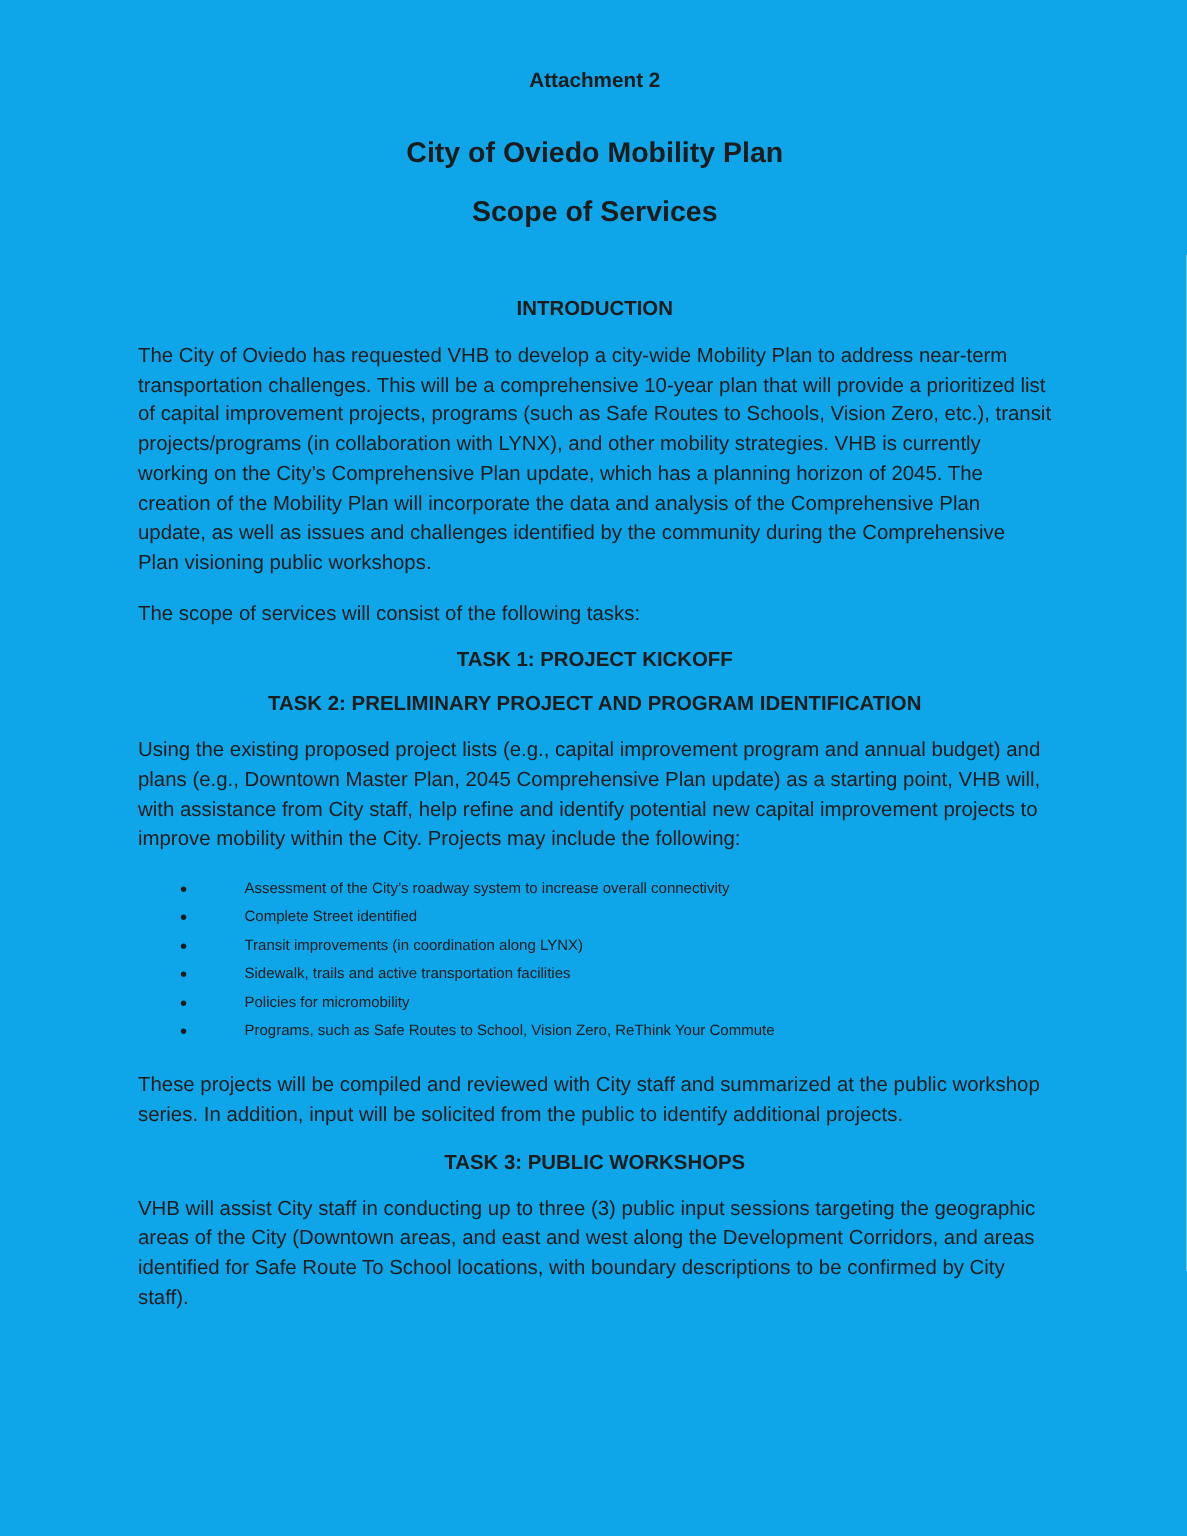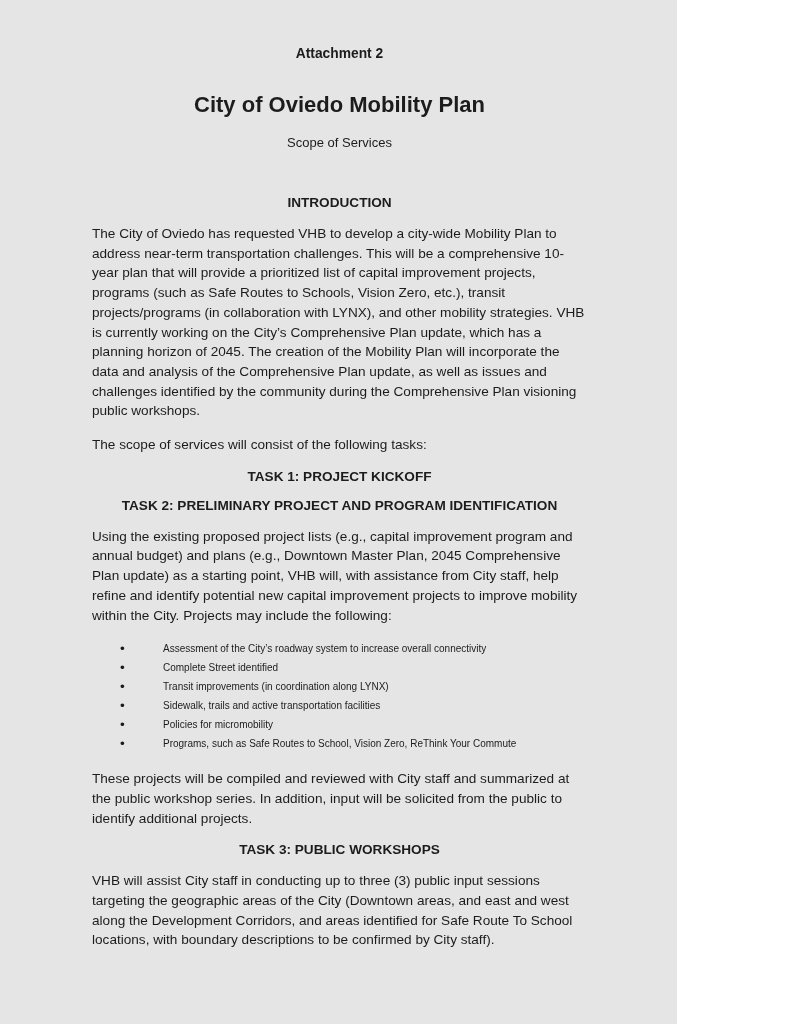--- a/index.html
+++ b/index.html
@@ -6,40 +6,40 @@
   html, body { margin: 0; padding: 0; }
   body {
     width: 791px;
     height: 1024px;
     background: #ffffff;
     font-family: "Liberation Sans", sans-serif;
     color: #1c1c1c;
     -webkit-font-smoothing: antialiased;
   }
   .page {
-    width: 677px;
+    width: 791px;
     height: 1024px;
     padding: 46px 90px 0 92px;
-    background: #e5e5e5;
+    background: #0ea5e9;
     overflow: hidden;
   }
   .doc-header { text-align: center; }
   .attachment-label {
     font-size: 13.8px;
     font-weight: bold;
     margin: 0 0 31px 0;
   }
   .doc-title {
-    font-size: 22px;
+    font-size: 19px;
     font-weight: bold;
     margin: 0 0 17px 0;
   }
   .doc-subtitle {
-    font-size: 13px;
-    font-weight: normal;
+    font-size: 19px;
+    font-weight: bold;
     margin: 0 0 45px 0;
   }
   .section-heading {
     font-size: 13.6px;
     font-weight: bold;
     margin: 0 0 14px 0;
     text-align: center;
   }
   p.body-text {
     font-size: 13.6px;

